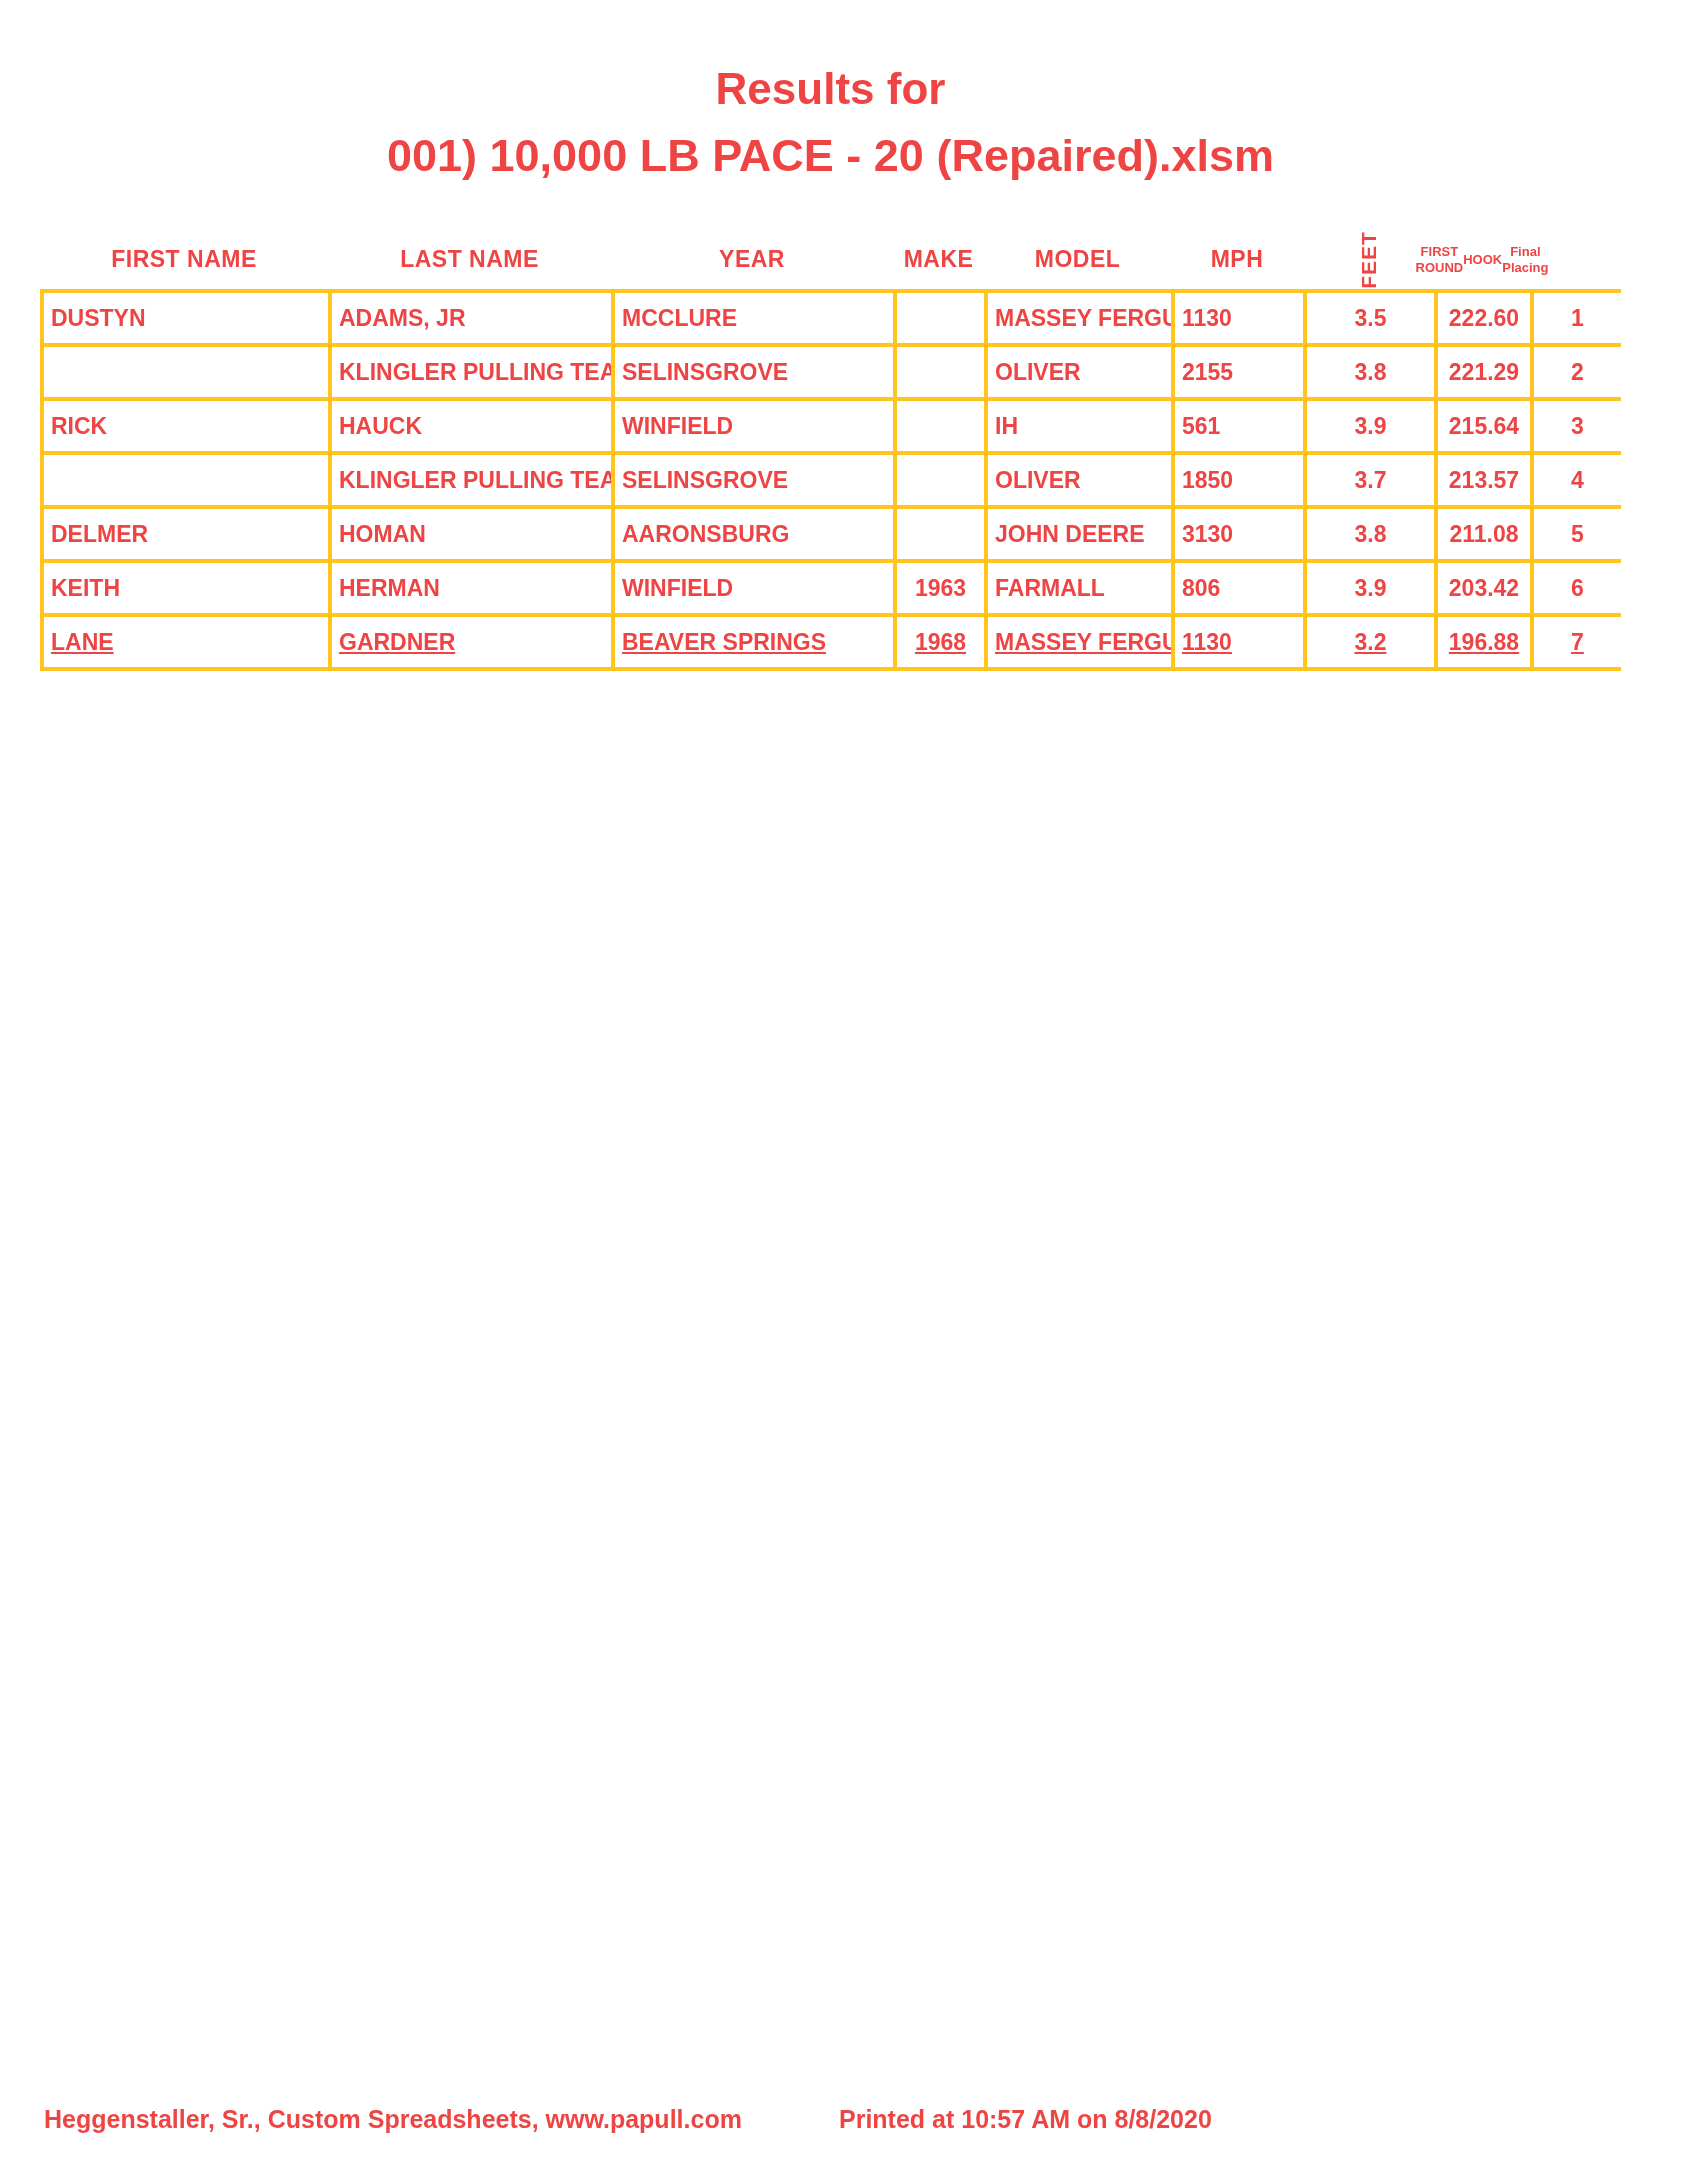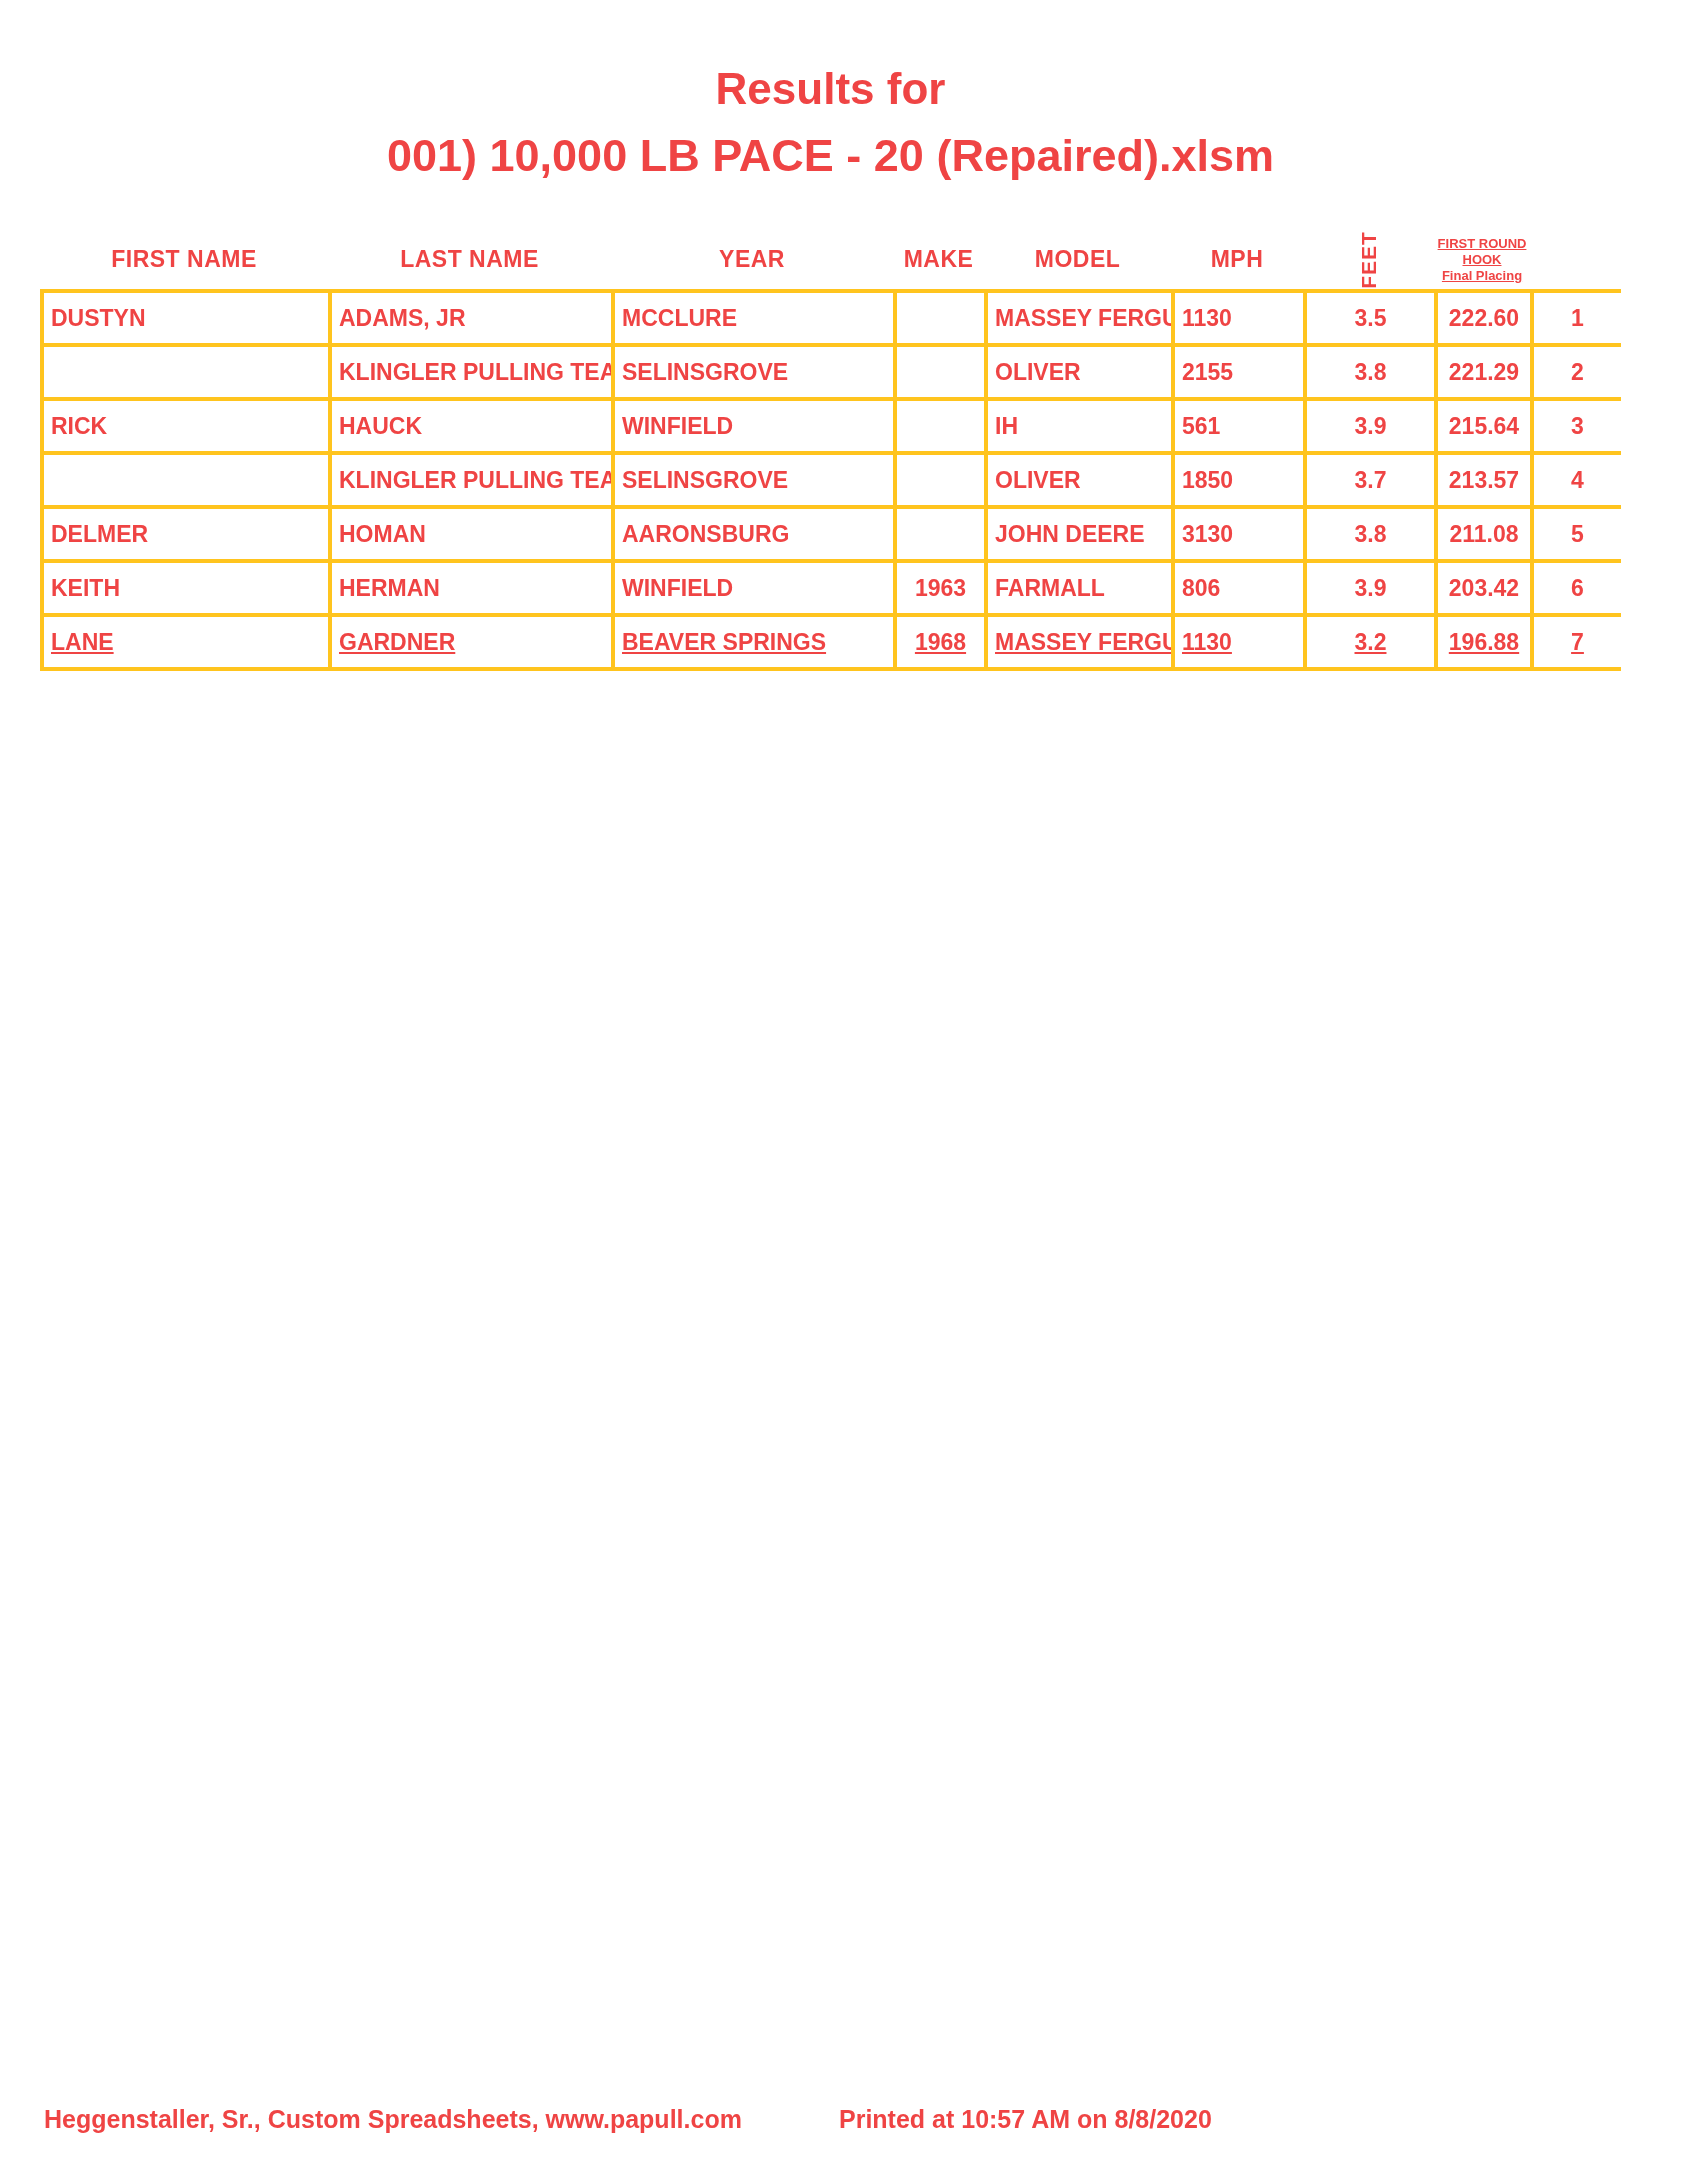--- a/index.html
+++ b/index.html
@@ -13,21 +13,21 @@
             font-size:44px; line-height:48px; font-weight:bold; }
   .title2 { position:absolute; left:40px; top:131px; width:1581px; text-align:center;
             font-size:45px; line-height:50px; font-weight:bold; }
 
   .cols { display:grid; grid-template-columns:288px 283px 282px 91px 187px 132px 131px 96px 91px; }
 
   .hdr { position:absolute; left:40px; top:218px; width:1581px; height:83px; }
   .hcell { display:flex; align-items:center; justify-content:center;
            font-size:23px; letter-spacing:0.5px; overflow:visible; }
   .rot { transform:rotate(-90deg); font-size:21px; letter-spacing:1px; white-space:nowrap; }
-  .hook { flex-direction:column; font-size:13px; line-height:16px; letter-spacing:0; text-align:center;text-decoration:underline; }
+  .hook { flex-direction:row; font-size:13px; line-height:16px; letter-spacing:0; text-align:center; }
 
   .tbl { position:absolute; left:40px; top:289px; width:1581px; }
   .row { height:54px; border-top:4px solid var(--gold); }
   .row:last-child { border-bottom:4px solid var(--gold); height:58px;text-decoration:underline; }
   .c { border-left:4px solid var(--gold); display:flex; align-items:center;
        font-size:23px; white-space:nowrap; overflow:hidden; padding:0 7px; }
   .al { justify-content:flex-start; }
   .ac { justify-content:center; padding:0; }
 
   .f1  { position:absolute; left:44px; top:2063px; font-size:25px; white-space:pre; }

